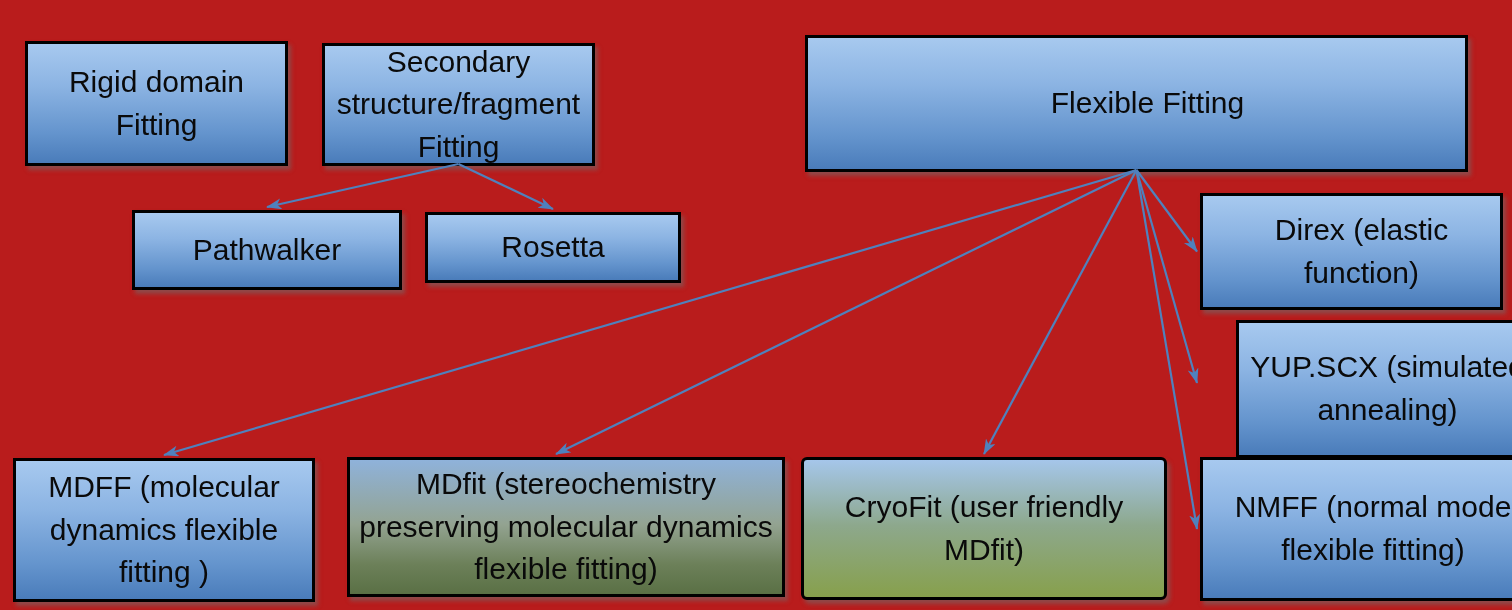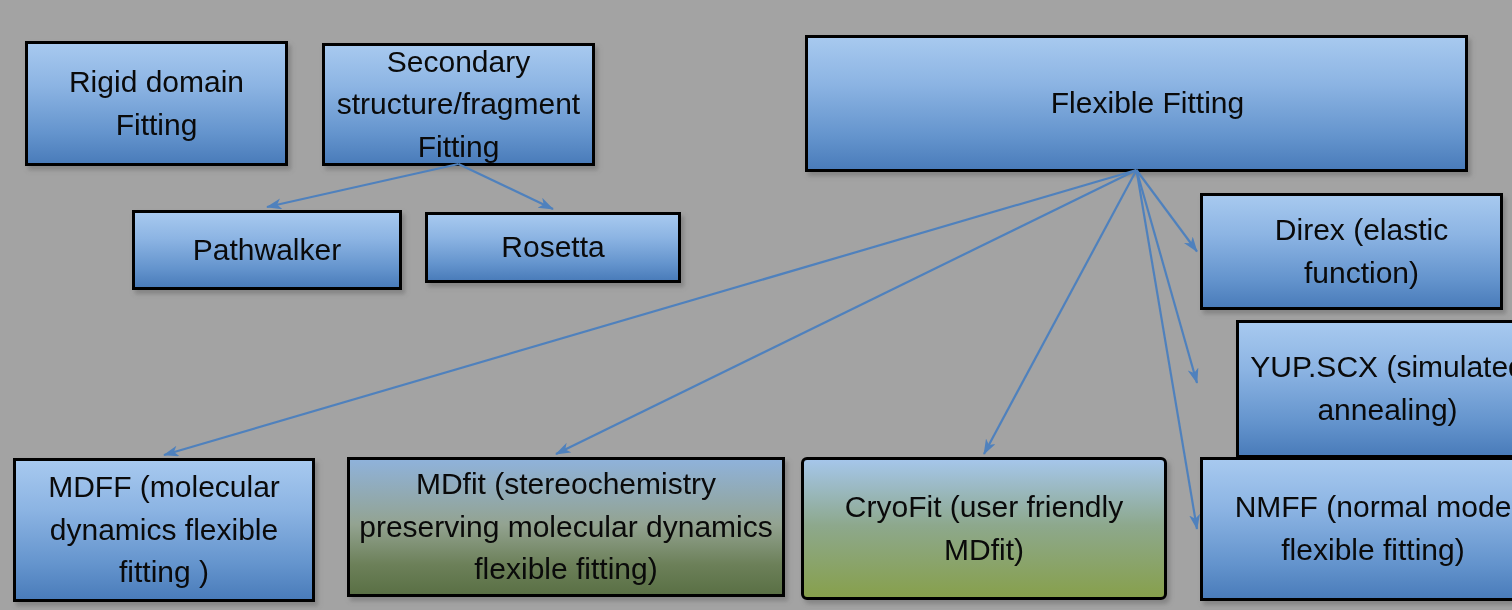--- a/index.html
+++ b/index.html
@@ -4,21 +4,21 @@
 <style>
   html, body {
     margin: 0;
     padding: 0;
     background: #ffffff;
   }
   .canvas {
     position: relative;
     width: 1512px;
     height: 610px;
-    background: #a3a3a3;
+    background: #b91c1c;
     overflow: hidden;
     font-family: "Liberation Sans", sans-serif;
   }
   .node {
     position: absolute;
     box-sizing: border-box;
     border: 3px solid #000000;
     display: flex;
     align-items: center;
     justify-content: center;

